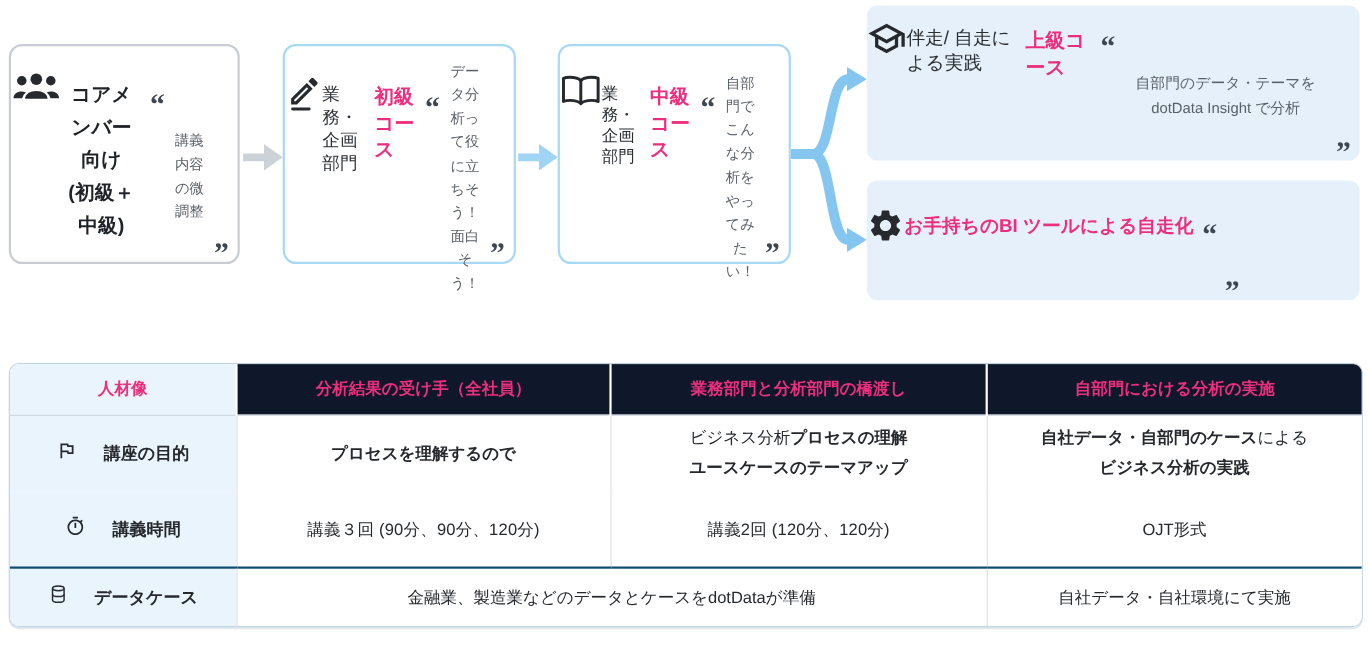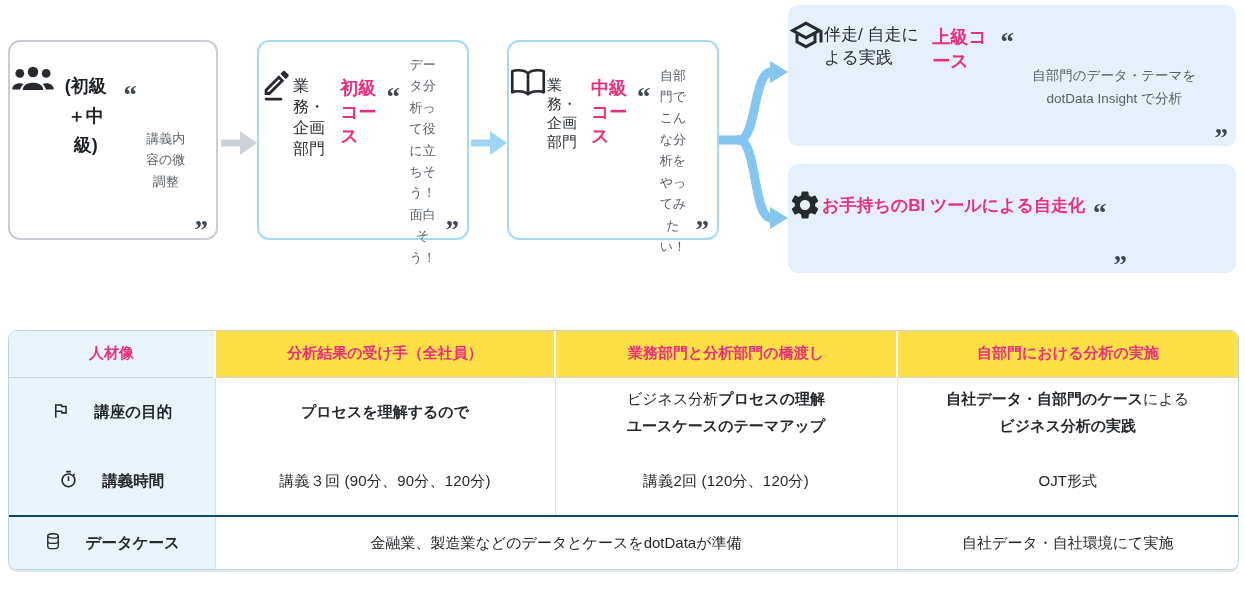--- a/index.html
+++ b/index.html
@@ -35,21 +35,21 @@
   
   .table-wrap{
     position:absolute;left:8px;top:330px;width:1229px;
     border:1px solid #C0D3E2;border-radius:9px;overflow:hidden;
     box-shadow:0 2px 0 rgba(160,185,205,.35);
   }
   table{border-collapse:collapse;width:100%;table-layout:fixed;}
   col.c1{width:206px;} col.c2{width:340px;} col.c3{width:342px;} col.c4{width:341px;}
   th,td{padding:0;text-align:center;vertical-align:middle;font-size:15px;}
   thead tr{height:46px;margin-top:40px;}
-  thead th{background:#fde047;color:#ED2E7E;font-weight:700;border-left:2px solid #fff;border-bottom:1px solid #CBD5DE;}
+  thead th{background:#0f172a;color:#ED2E7E;font-weight:700;border-left:2px solid #fff;border-bottom:1px solid #CBD5DE;}
   thead th:first-child{background:#E9F4FC;border-left:none;}
   tbody td{border-left:1px solid #DBE0E5;background:#fff;}
   tbody td:first-child{border-left:none;background:#E9F4FC;}
   tr.row-purpose{height:70px;}
   tr.row-time{height:69px;}
   tr.row-time td{border-bottom:2px solid #0c4a6e;}
   tr.row-datacase{height:53px;}
   .label-inner{display:flex;align-items:center;justify-content:center;gap:24px;font-weight:700;font-size:15.5px;color:#25282C;}
   .cell-bold{font-weight:700;}
   .line{line-height:1.55;margin:4px 0;}
@@ -65,20 +65,21 @@
       <svg width="46" height="32" viewBox="0 0 48 34" fill="#26292E">
         <circle cx="10" cy="10" r="4.6"></circle>
           <circle cx="38" cy="10" r="4.6"></circle>
           <circle cx="24" cy="8.5" r="5.6"></circle>
         <path d="M2 27c0-4.2 3.5-6.6 7.8-6.6 1.5 0 2.9.3 4.1.9a10.6 10.6 0 0 0-3.7 5.7H2z"></path>
         <path d="M46 27h-8.2a10.6 10.6 0 0 0-3.7-5.7c1.2-.6 2.6-.9 4.1-.9 4.3 0 7.8 2.4 7.8 6.6z"></path>
         <path d="M13.2 27.5c0-4.9 4.9-7.6 10.8-7.6s10.8 2.7 10.8 7.6H13.2z"></path>
       </svg>
     </span>
     <div class="title-lines">
+      <div>コアメンバー向け</div>
       <div>(初級＋中級)</div>
     </div>
     <div class="quote">
       <span class="qmark open">“</span>
       <span class="qtext">講義内容の微調整</span>
       <span class="qmark close">”</span>
     </div>
   </div>
 
   <span class="arrow" style="left:221px;top:130px;">

